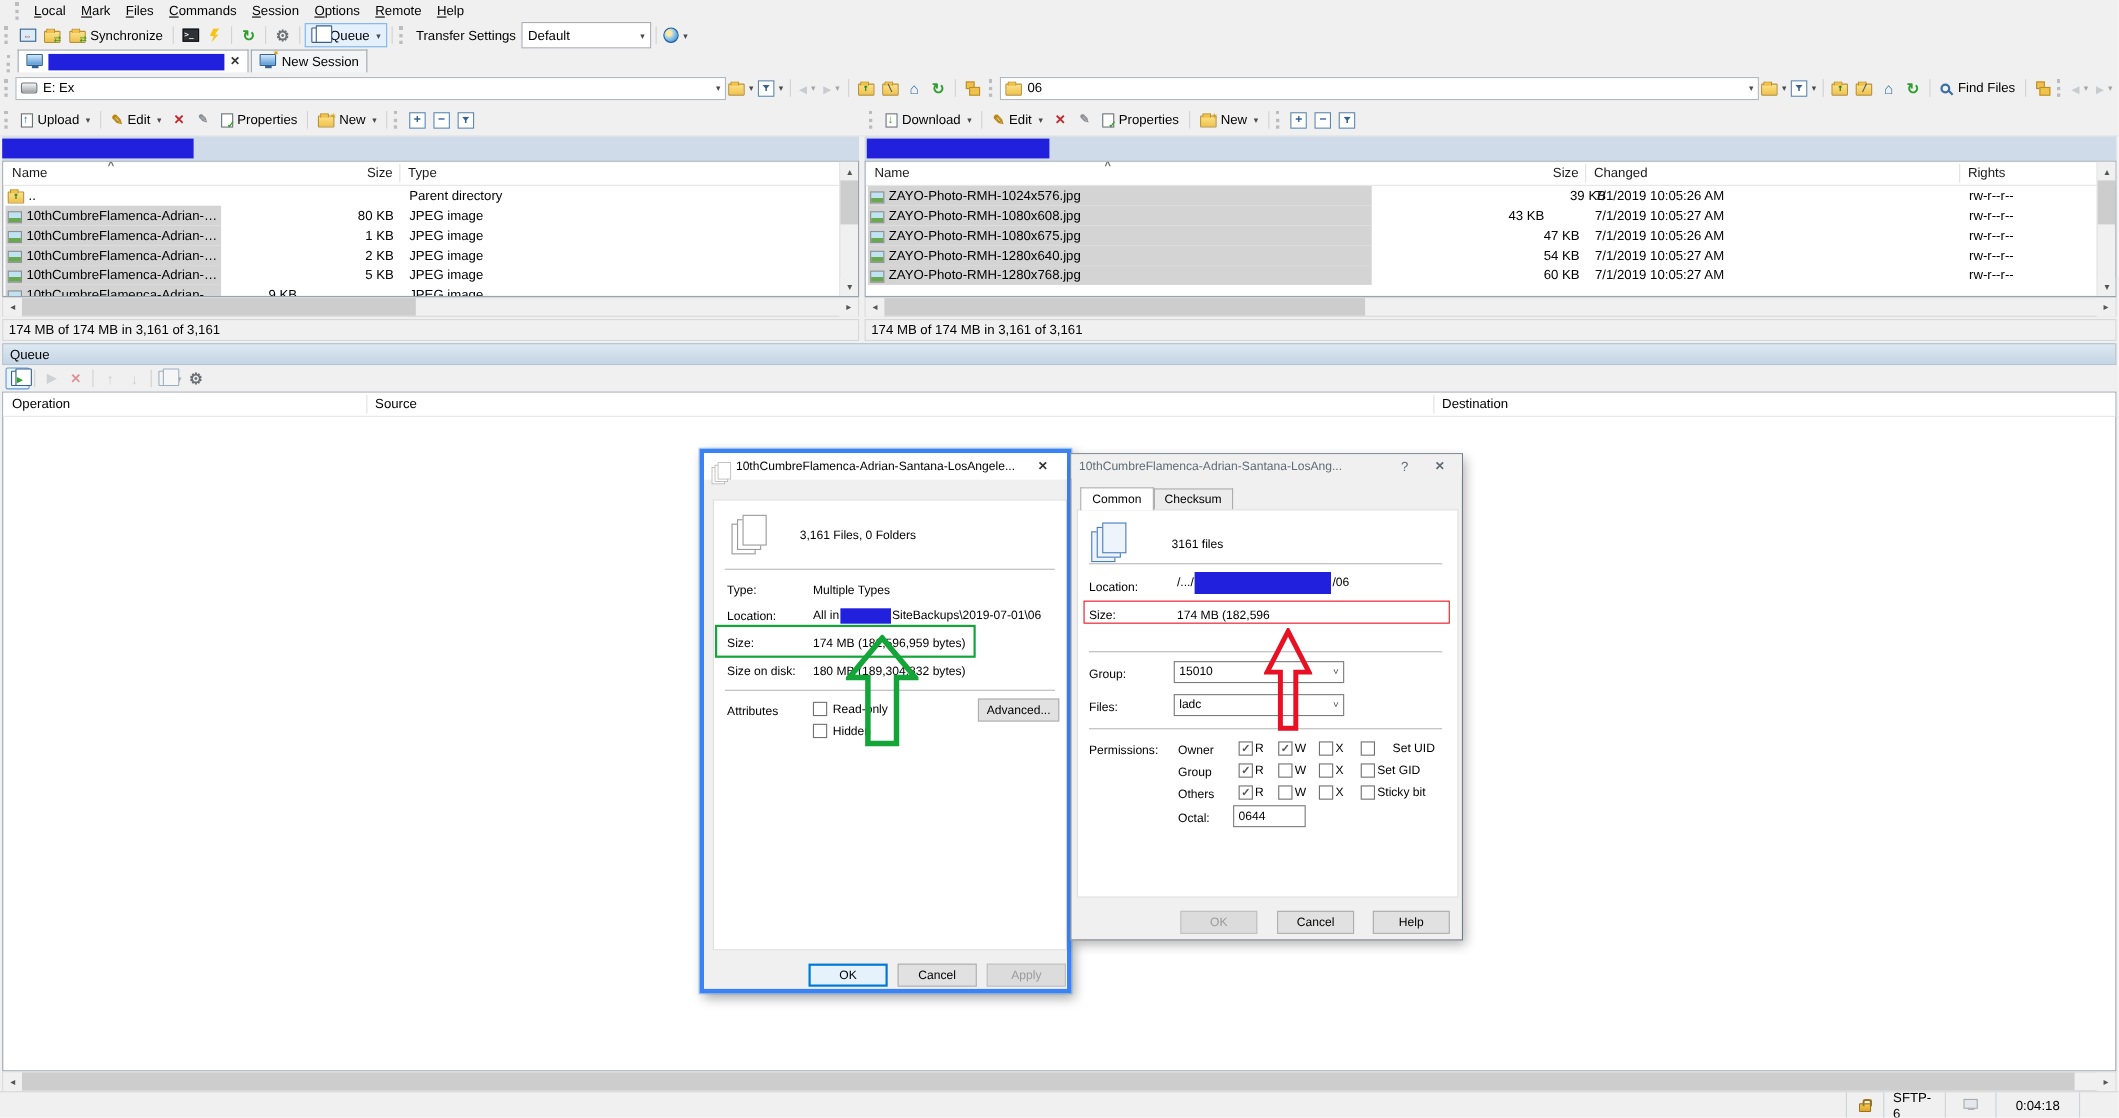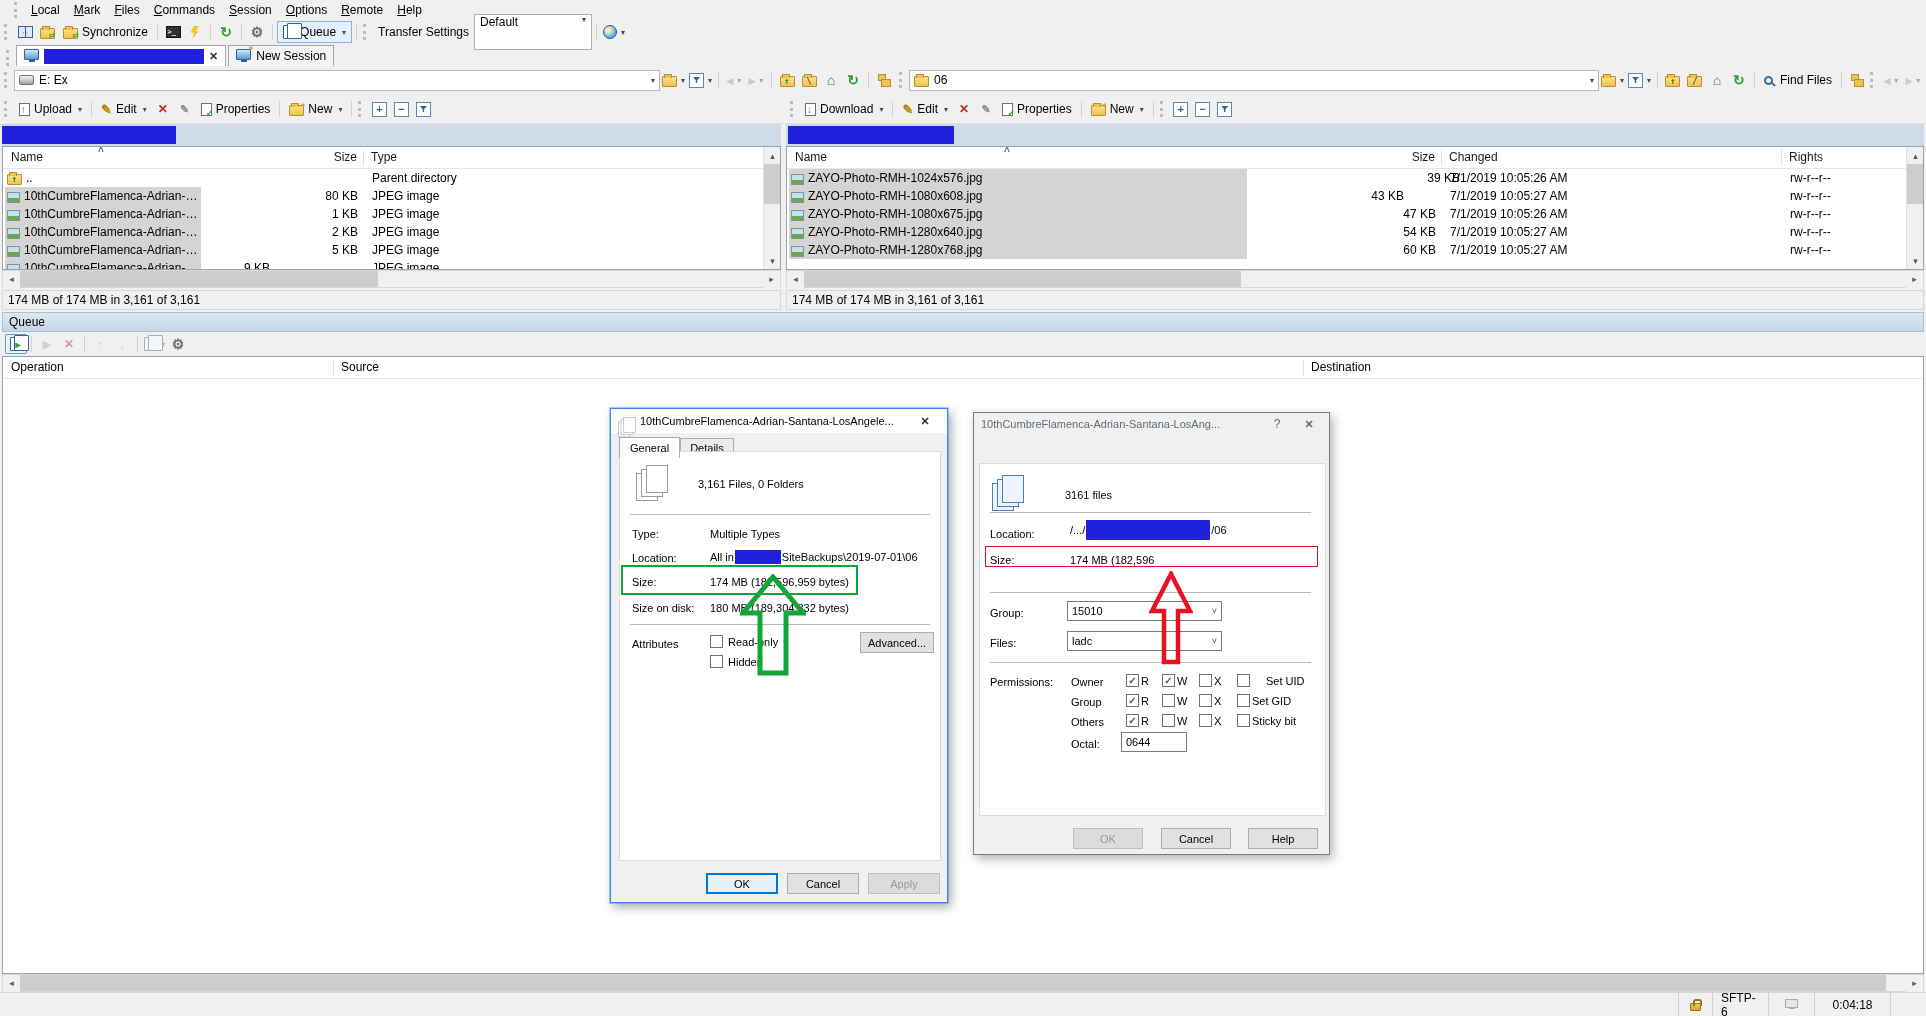--- a/index.html
+++ b/index.html
@@ -13,21 +13,21 @@
   .menubar{height:20px;display:flex;align-items:center;padding-left:12px;background:#f0f0f0}
   .menu-item{display:inline-block;padding:2px 7px;cursor:default}
   .menu-item::first-letter{text-decoration:underline}
   
   .toolbar1{height:24px;display:flex;align-items:center;padding:0 2px;background:#f0f0f0}
   .ibtn{min-width:22px;height:20px;display:flex;align-items:center;justify-content:center;gap:2px;padding:0 2px;border-radius:2px}
   .lbtn{display:flex;align-items:center;gap:4px;padding:1px 5px;height:20px;border-radius:2px}
   .dis{opacity:.45}
   .dd::after{content:"▾";font-size:8px;color:#4a4a4a;margin-left:2px}
   .queue-btn{display:flex;align-items:center;gap:4px;border:1px solid #7eb4ea;background:#e4f0fb;height:22px;padding:0 5px}
-  .combo{background:#fff;border:1px solid #abadb3;height:36px;display:flex;align-items:flex-start;padding:0 5px;gap:4px}
+  .combo{background:#fff;border:1px solid #abadb3;height:24px;display:flex;align-items:center;padding:0 5px;gap:4px}
   .combo .caret{margin-left:auto;font-size:8px;color:#4a4a4a}
   
   .gl{display:inline-flex;align-items:center;justify-content:center;font-weight:bold;line-height:1}
   .gl-home::before{content:"⌂";color:#2e6da4;font-size:14px}
   .gl-refresh::before{content:"↻";color:#2f9e2f;font-size:14px}
   .gl-back::before{content:"◂";color:#9aa0a6;font-size:13px}
   .gl-fwd::before{content:"▸";color:#9aa0a6;font-size:13px}
   .gl-x::before{content:"✕";color:#c1272d;font-size:12px}
   .gl-play::before{content:"▶";color:#a7acb1;font-size:11px}
   .gl-up::before{content:"↑";color:#a7acb1;font-size:13px}
@@ -578,35 +578,31 @@
     </span>
   <span class="scell" style="width:46px">
       <span class="ic ic-netmon"></span>
     </span>
   <span class="scell" style="width:76px">
       <span>0:04:18</span>
     </span>
   <span class="scell" style="width:36px;border-right:none"></span>
 </div>
 
-<div class="dlg" style="left:610px;top:408px;width:338px;height:495px;border:1px solid #3b82f6;box-shadow:0 0 0 1px rgba(42,141,212,.35),3px 4px 10px rgba(0,0,0,.35)">
+<div class="dlg" style="left:636px;top:408px;width:338px;height:495px;border:4px solid #3b82f6;box-shadow:0 0 0 1px rgba(42,141,212,.35),3px 4px 10px rgba(0,0,0,.35)">
   <div class="title">
     <span class="ic ic-stack" style="width:16px;height:17px;transform:scale(.55);transform-origin:left center">
         <i></i>
         <i></i>
         <i></i>
       </span>
     <span>10thCumbreFlamenca-Adrian-Santana-LosAngele...</span>
     <span class="titlebtn">
         <span class="gl gl-close"></span>
       </span>
-  </div>
-  <div class="tabstrip">
-    <span class="tab active">General</span>
-    <span class="tab">Details</span>
   </div>
   <div class="page" style="left:8px;top:42px;width:322px;height:410px">
     <span class="ic ic-stack abs" style="left:16px;top:12px"><i></i><i></i><i></i></span>
     <span class="lbl" style="left:78px;top:26px">3,161 Files, 0 Folders</span>
     <div class="hr" style="left:10px;right:10px;top:62px"></div>
     <span class="lbl" style="left:12px;top:76px">Type:</span>
     <span class="lbl" style="left:90px;top:76px">Multiple Types</span>
     <span class="lbl" style="left:12px;top:100px">Location:</span>
     <span class="lbl flex" style="left:90px;top:98px;gap:1px">
       <span>All in</span>
@@ -642,20 +638,24 @@
 <div class="dlg" style="left:973px;top:412px;width:357px;height:443px;border:1px solid #747b84;box-shadow:3px 4px 10px rgba(0,0,0,.3)">
   <div class="title" style="background:#f0f0f0;height:22px;color:#5f6b76">
     <span>10thCumbreFlamenca-Adrian-Santana-LosAng...</span>
     <span class="titlebtn" style="margin-left:auto;width:26px">
         <span class="gl gl-help"></span>
       </span>
     <span class="titlebtn" style="margin-left:0;width:26px">
         <span class="gl gl-close-g"></span>
       </span>
   </div>
+  <div class="tabstrip" style="padding-top:8px">
+    <span class="tab active">Common</span>
+    <span class="tab">Checksum</span>
+  </div>
   <div class="page" style="left:5px;top:50px;width:347px;height:353px">
     <span class="ic ic-stack blue abs" style="left:12px;top:10px"><i></i><i></i><i></i></span>
     <span class="lbl" style="left:85px;top:25px">3161 files</span>
     <div class="hr" style="left:10px;right:14px;top:48px"></div>
     <span class="lbl" style="left:10px;top:64px">Location:</span>
     <span class="lbl flex" style="left:90px;top:56px;gap:1px">
       <span>/.../</span>
       <span class="redact" style="width:124px;height:20px"></span>
       <span>/06</span>
     </span>

